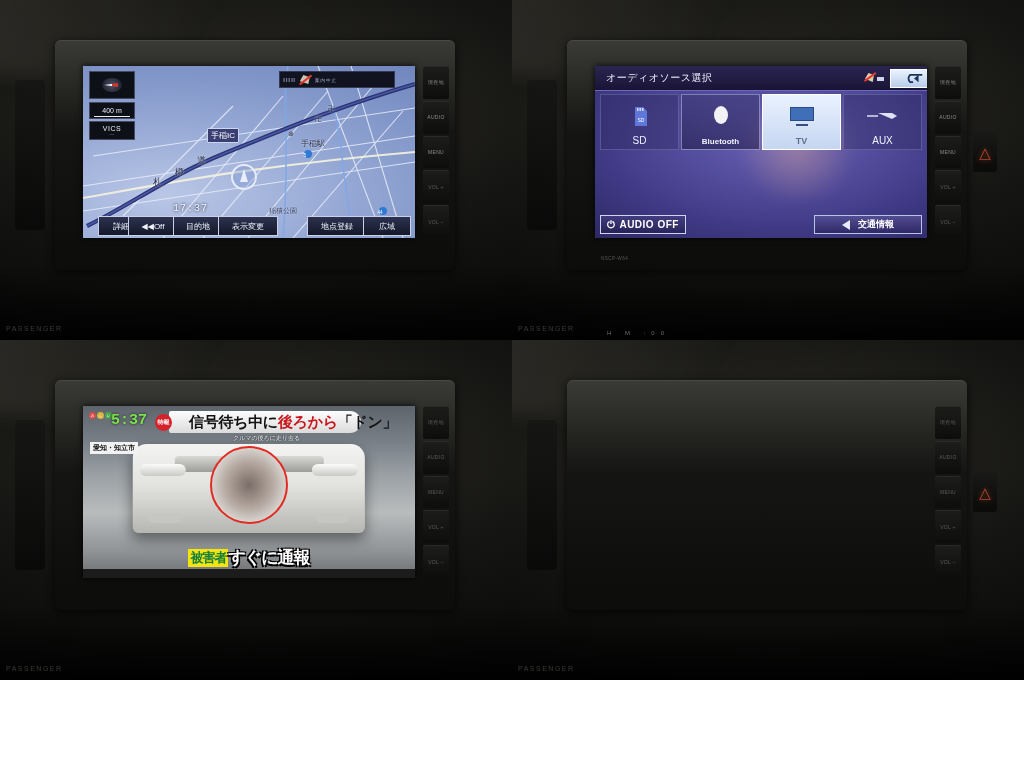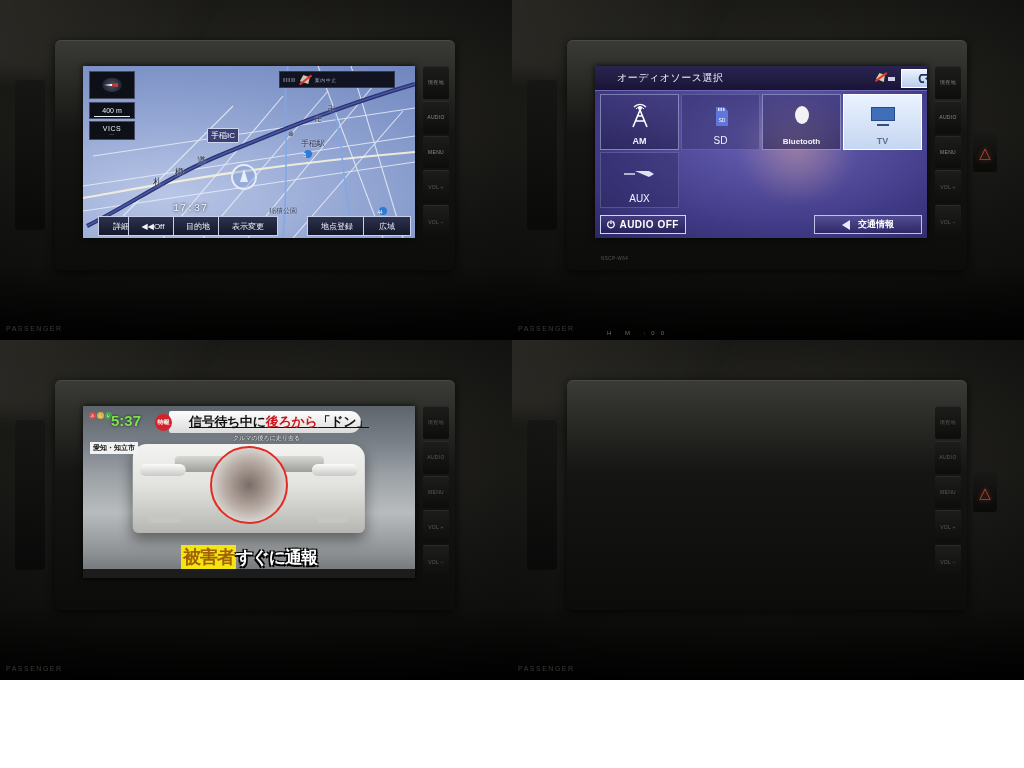--- a/index.html
+++ b/index.html
@@ -86,21 +86,21 @@
         border:1px solid #c8d1e8;color:#f2f5ff;font-size:8px;display:flex;align-items:center;
         justify-content:center;padding:0 3px;white-space:nowrap;}
 
   
   .audio{position:absolute;inset:0;
         background:radial-gradient(120% 120% at 55% 40%, #6a63b8 0%, #403a86 45%, #241f52 80%, #17143a 100%);}
   .audio .glow{position:absolute;left:40%;top:18%;width:42%;height:60%;
         background:radial-gradient(circle,rgba(255,190,150,.35),rgba(255,160,120,0) 68%);filter:blur(6px);}
   .atitlebar{position:absolute;left:0;top:0;width:100%;height:24px;
         background:linear-gradient(180deg,#2a2550,#191436);border-bottom:1px solid #6e68b8;
-        display:flex;align-items:center;padding:0 22px;}
+        display:flex;align-items:center;padding:0 11px;}
   .atitle{color:#eef0ff;font-size:10px;letter-spacing:.5px;}
   .amute{margin-left:auto;margin-right:6px;width:20px;height:12px;position:relative;}
   .amute:before{content:"";position:absolute;left:1px;top:1px;width:9px;height:9px;background:#d8cfae;
         clip-path:polygon(0 65%,38% 0,100% 22%,86% 100%);}
   .amute:after{content:"";position:absolute;left:-1px;top:4px;width:14px;height:1.5px;background:#e0392b;
         transform:rotate(-36deg);}
   .amutebar{position:absolute;right:0;top:5px;width:7px;height:4px;background:#cfd3e8;}
   .aback{width:46px;height:17px;background:linear-gradient(180deg,#eaf3ff,#b9ccea);
         border:1px solid #ffffff;display:flex;align-items:center;justify-content:center;}
   .aback svg{width:22px;height:11px;}
@@ -139,36 +139,36 @@
   .tvlamp.l{left:3%;} .tvlamp.r{right:3%;}
   .tvfog{position:absolute;bottom:12%;width:14%;height:11%;border-radius:6px;background:#c6c6c2;}
   .tvfog.l{left:7%;} .tvfog.r{right:7%;}
   .tvblur{position:absolute;left:50%;top:46%;transform:translate(-50%,-50%);width:74px;height:74px;
         border-radius:50%;border:2px solid #e12b22;
         background:radial-gradient(circle,#7a6c66 0%,#b5a9a2 45%,#d7d2ce 70%,rgba(220,215,212,.25) 100%);
         filter:blur(.2px);}
   .tvbanner{position:absolute;left:86px;top:5px;width:172px;height:22px;
         background:linear-gradient(180deg,#fdfdfd,#dcdcdc);border-radius:2px 11px 11px 2px;
         display:flex;align-items:center;padding-left:20px;}
-  .tvbanner .txt{font-size:13px;font-weight:bold;color:#111;letter-spacing:-.3px;white-space:nowrap;text-decoration:underline;}
+  .tvbanner .txt{font-size:15px;font-weight:bold;color:#111;letter-spacing:-.3px;white-space:nowrap;}
   .tvbanner .txt em{font-style:normal;color:#c9151b;}
   .tvbadge{position:absolute;left:-14px;top:3px;width:17px;height:17px;border-radius:50%;
         background:#d4232a;color:#fff;font-size:6px;font-weight:bold;display:flex;align-items:center;justify-content:center;}
   .tvsub2{position:absolute;left:150px;top:28px;font-size:6px;color:#efefef;text-shadow:0 0 2px #000;white-space:nowrap;}
   .tvclock{position:absolute;left:28px;top:6px;color:#7ae24a;font-size:15px;font-weight:bold;
-        font-family:Liberation Sans, sans-serif;text-shadow:0 0 3px rgba(0,0,0,.8);}
+        font-family:Liberation Mono, monospace;text-shadow:0 0 3px rgba(0,0,0,.8);}
   .tvlogo{position:absolute;left:6px;top:6px;display:flex;gap:1px;}
   .tvlogo i{width:7px;height:7px;border-radius:50%;font-style:normal;font-size:4px;color:#fff;
         display:flex;align-items:center;justify-content:center;}
   .tvlogo i:nth-child(1){background:#d84a4a;} .tvlogo i:nth-child(2){background:#d8b23a;}
   .tvlogo i:nth-child(3){background:#4aa84a;}
   .tvplace{position:absolute;left:7px;top:36px;background:#f2f2f2;color:#1a1a1a;font-size:7px;
         padding:1px 3px;font-weight:bold;}
   .tvcaption{position:absolute;left:0;bottom:9px;width:100%;display:flex;align-items:center;justify-content:center;}
-  .tvcap-hl{background:#f4e411;color:#a16207;font-size:18px;font-weight:bold;padding:0 2px;letter-spacing:-1px;}
+  .tvcap-hl{background:#f4e411;color:#15803d;font-size:13px;font-weight:bold;padding:0 2px;letter-spacing:-1px;}
   .tvcap-w{color:#fff;font-size:17px;font-weight:bold;letter-spacing:-1px;
         text-shadow:1.5px 1.5px 0 #000,-1.5px 1.5px 0 #000,1.5px -1.5px 0 #000,-1.5px -1.5px 0 #000;}
   .tvbarbot{position:absolute;left:0;bottom:0;width:100%;height:9px;background:#1c1c1c;}
 
   
   .cam{position:absolute;inset:0;
         background:linear-gradient(180deg,#7f8cb4 0%,#8e98bc 28%,#9aa2c0 45%,#8e94b2 70%,#787e9c 100%);}
   .camhoriz{position:absolute;left:0;top:40%;width:100%;height:2px;background:rgba(40,45,70,.45);}
   .camguide{position:absolute;inset:0;}
   .cambtnbar{position:absolute;left:0;bottom:0;width:100%;height:22px;
@@ -295,31 +295,20 @@
                 </span>
               <div class="aback">
                 <svg viewBox="0 0 24 12">
                   <path d="M21 2 H8 A5 5 0 0 0 8 10 H11" stroke="#1c3357" stroke-width="2" fill="none"></path>
                   <path d="M12 6 L17 2 L17 10 Z" fill="#1c3357"></path>
                 </svg>
               </div>
             </div>
 
             <div class="srcgrid">
-              <div class="srcbtn">
-                <span class="ic">
-                  <svg width="26" height="26" viewBox="0 0 26 26">
-                    <path d="M13 7 L6 24 M13 7 L20 24 M8.5 18 H17.5 M10.5 13 H15.5" stroke="#fff" stroke-width="1.6" fill="none"></path>
-                    <circle cx="13" cy="5" r="2" fill="#fff"></circle>
-                    <path d="M7 4 A8 8 0 0 1 19 4" stroke="#fff" stroke-width="1.2" fill="none"></path>
-                    <path d="M9 6 A5 5 0 0 1 17 6" stroke="#fff" stroke-width="1" fill="none"></path>
-                  </svg>
-                </span>
-                <span>AM</span>
-              </div>
 
 
 
               <div class="srcbtn plain">
                 <span class="ic">
                   <svg width="26" height="26" viewBox="0 0 26 26">
                     <path d="M8 4 H16 L20 8 V23 H8 Z" fill="#5e77d8"></path>
                     <path d="M10 5 H11.5 V8 H10 Z M12.5 5 H14 V8 H12.5 Z M15 5 H16.5 V8 H15 Z" fill="#d8dff5"></path>
                     <text x="14" y="19" font-size="5" fill="#fff" text-anchor="middle">SD</text>
                   </svg>

